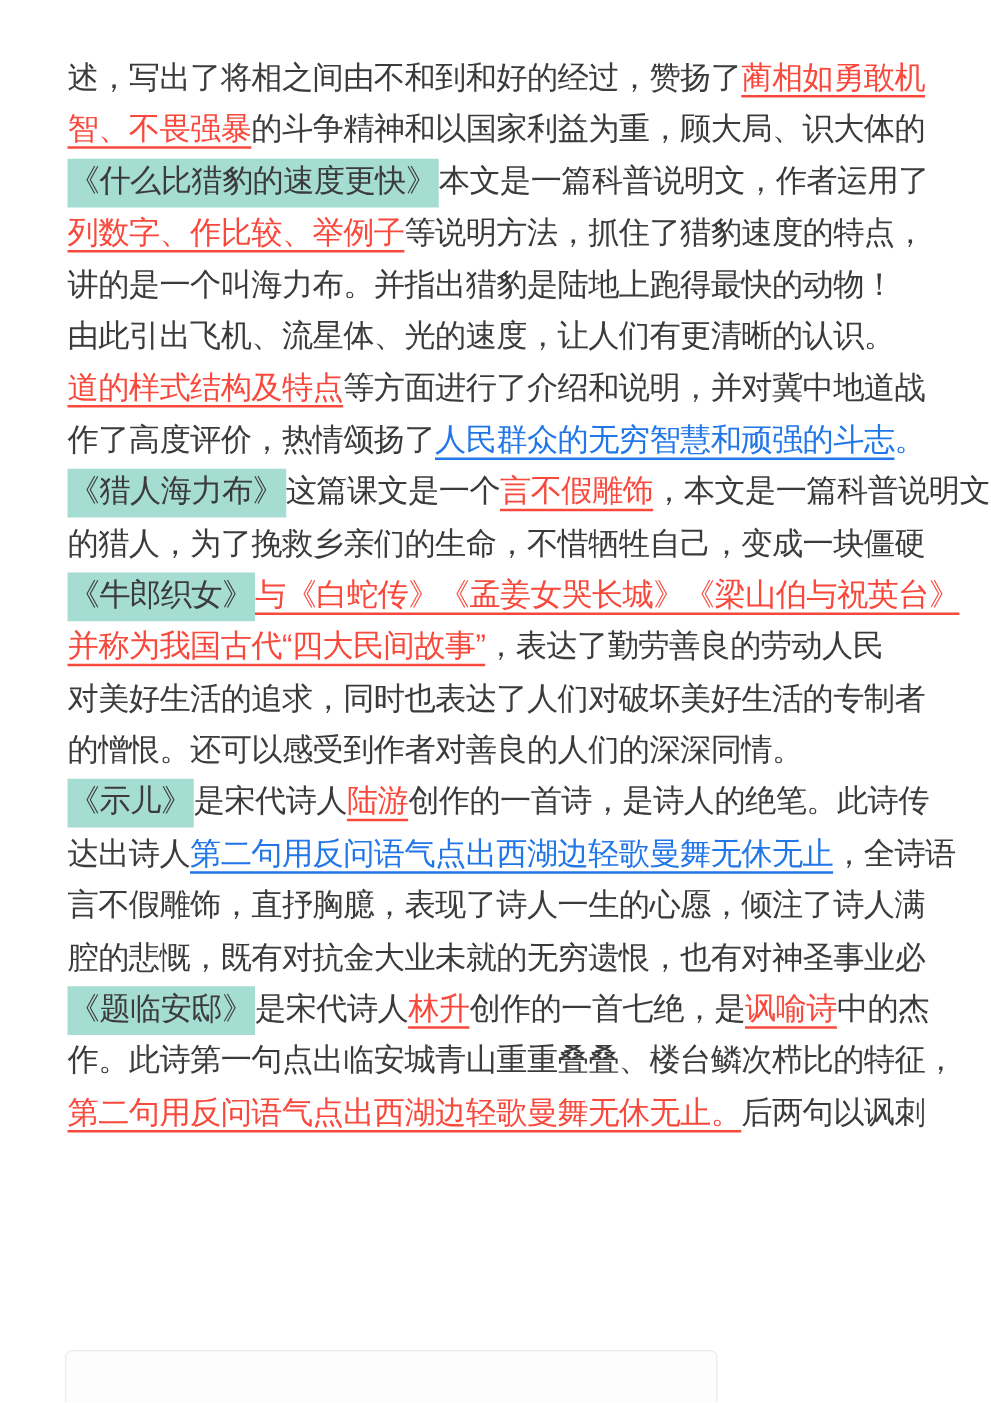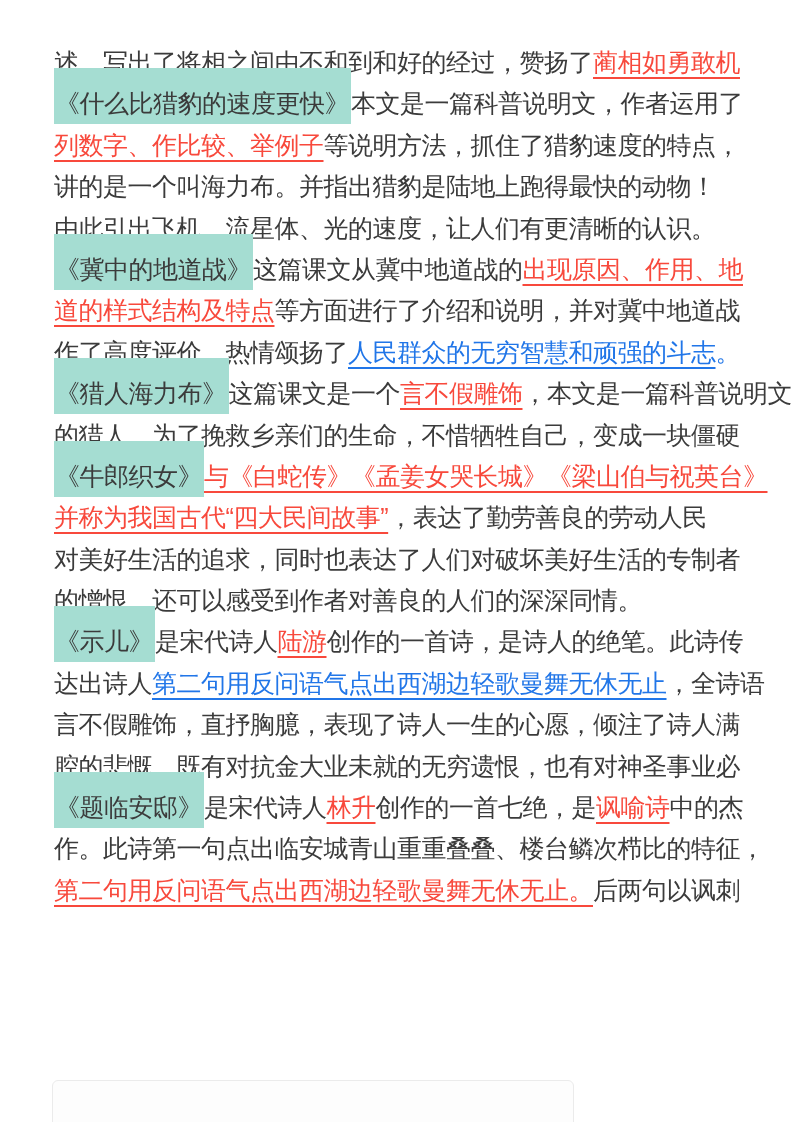--- a/index.html
+++ b/index.html
@@ -45,44 +45,44 @@
     text-decoration-color: var(--blue, #2176e8);
     text-decoration-thickness: 2px;
     text-underline-offset: 6px;
   }
   .seg-bp {
     color: var(--blue, #2176e8);
   }
   .seg-h {
     background: var(--hl, #a5ddd2);
     color: var(--body, #3b3b3b);
-    padding: 21px 2px 7px 1px;
+    padding: 4px 2px 7px 1px;
   }
   .cutoff-box {
     position: absolute;
     left: 52px;
     top: 1080px;
     width: 520px;
     height: 60px;
     border: 1px solid #ebebeb;
     border-radius: 6px;
     background: #fdfdfd;
   }
 </style>
 </head>
 <body>
 
 <div class="page">
   <div class="doc" id="doc">
       <div class="line"><span class="seg-n">述，写出了将相之间由不和到和好的经过，赞扬了</span><span class="seg-r">蔺相如勇敢机</span></div>
+      <div class="line"><span class="seg-r">智、不畏强暴</span><span class="seg-n">的斗争精神和以国家利益为重，顾大局、识大体的</span></div>
       <div class="line"><span class="seg-h">《什么比猎豹的速度更快》</span><span class="seg-n">本文是一篇科普说明文，作者运用了</span></div>
       <div class="line"><span class="seg-r">列数字、作比较、举例子</span><span class="seg-n">等说明方法，抓住了猎豹速度的特点，</span></div>
       <div class="line"><span class="seg-n">讲的是一个叫海力布。并指出猎豹是陆地上跑得最快的动物！</span></div>
       <div class="line"><span class="seg-n">由此引出飞机、流星体、光的速度，让人们有更清晰的认识。</span></div>
-      <div class="line"><span class="seg-h">《冀中的地道战》</span><span class="seg-n">这篇课文从冀中地道战的</span><span class="seg-r">出现原因、作用、地</span></div>
       <div class="line"><span class="seg-r">道的样式结构及特点</span><span class="seg-n">等方面进行了介绍和说明，并对冀中地道战</span></div>
       <div class="line"><span class="seg-n">作了高度评价，热情颂扬了</span><span class="seg-b">人民群众的无穷智慧和顽强的斗志</span><span class="seg-bp">。</span></div>
       <div class="line"><span class="seg-h">《猎人海力布》</span><span class="seg-n">这篇课文是一个</span><span class="seg-r">言不假雕饰</span><span class="seg-n">，本文是一篇科普说明文</span></div>
       <div class="line"><span class="seg-n">的猎人，为了挽救乡亲们的生命，不惜牺牲自己，变成一块僵硬</span></div>
       <div class="line"><span class="seg-h">《牛郎织女》</span><span class="seg-r">与《白蛇传》《孟姜女哭长城》《梁山伯与祝英台》</span></div>
       <div class="line"><span class="seg-r">并称为我国古代“四大民间故事”</span><span class="seg-n">，表达了勤劳善良的劳动人民</span></div>
       <div class="line"><span class="seg-n">对美好生活的追求，同时也表达了人们对破坏美好生活的专制者</span></div>
       <div class="line"><span class="seg-n">的憎恨。还可以感受到作者对善良的人们的深深同情。</span></div>
       <div class="line"><span class="seg-h">《示儿》</span><span class="seg-n">是宋代诗人</span><span class="seg-r">陆游</span><span class="seg-n">创作的一首诗，是诗人的绝笔。此诗传</span></div>
       <div class="line"><span class="seg-n">达出诗人</span><span class="seg-b">第二句用反问语气点出西湖边轻歌曼舞无休无止</span><span class="seg-n">，全诗语</span></div>

